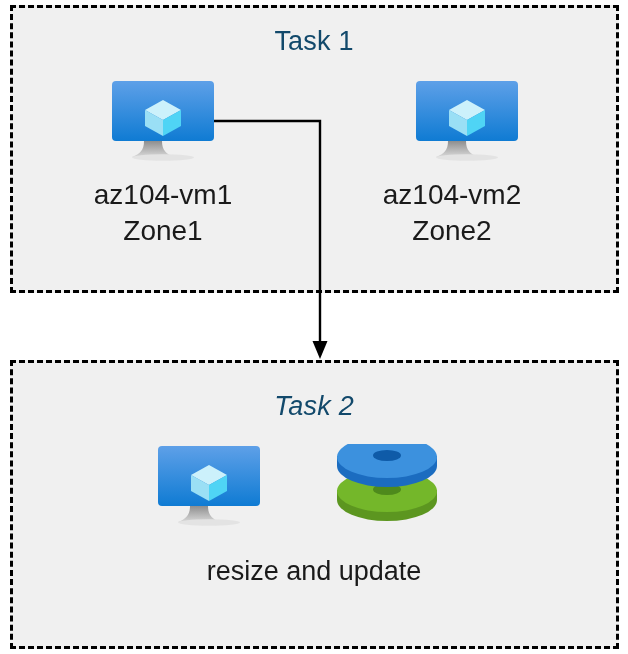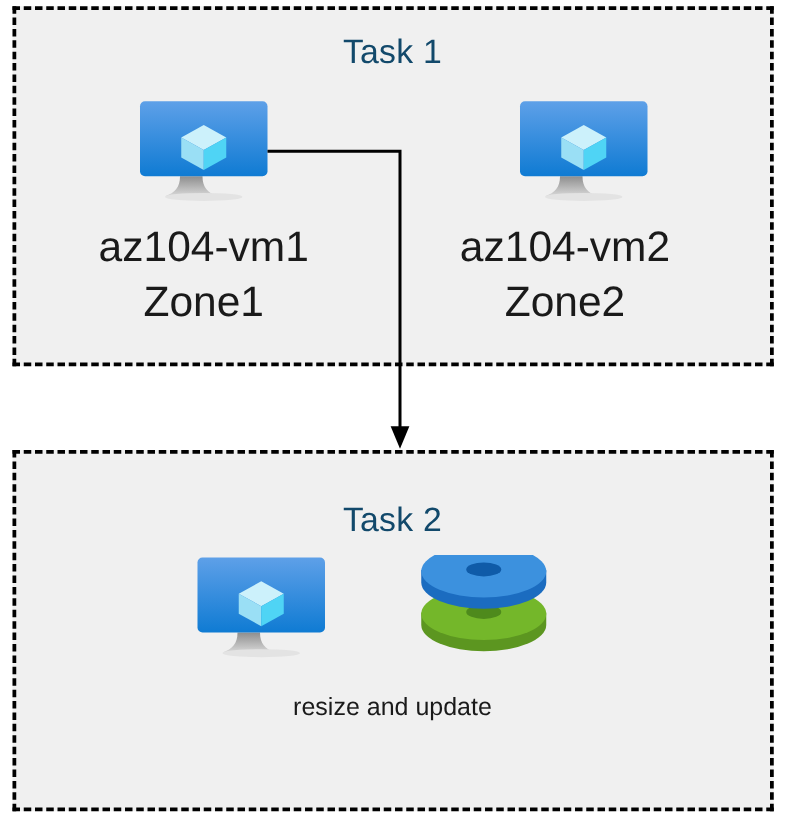--- a/index.html
+++ b/index.html
@@ -47,21 +47,21 @@
     position: absolute;
     width: 100%;
     text-align: center;
     color: #12496b;
     font-size: 27px;
     font-weight: 400;
     letter-spacing: 0.2px;
     line-height: 1;
   }
   #task1-title { top: 28px; }
-  #task2-title { top: 403px; }
+  #task2-title { top: 393px; font-style: italic; }
 
   
   .vm-icon {
     position: absolute;
     width: 106px;
     height: 86px;
   }
   .vm-icon svg { display: block; width: 106px; height: 86px; }
 
   #vm1-icon { left: 110px; top: 79px; }
@@ -76,30 +76,30 @@
     width: 108px;
     height: 86px;
   }
   #disks-icon svg { display: block; width: 108px; height: 86px; }
 
   
   .caption {
     position: absolute;
     text-align: center;
     color: #1a1a1a;
-    font-size: 34px;
+    font-size: 28px;
     line-height: 1.28;
     font-weight: 400;
     white-space: pre-line;
   }
   #vm1-caption { left: 43px;  top: 177px; width: 240px; }
   #vm2-caption { left: 332px; top: 177px; width: 240px; }
   #task2-caption {
     left: 114px; top: 554px; width: 400px;
-    font-size: 20px;
+    font-size: 27px;
   }
 
   
   #connector {
     position: absolute;
     left: 0; top: 0;
     width: 628px;
     height: 654px;
     pointer-events: none;
   }

